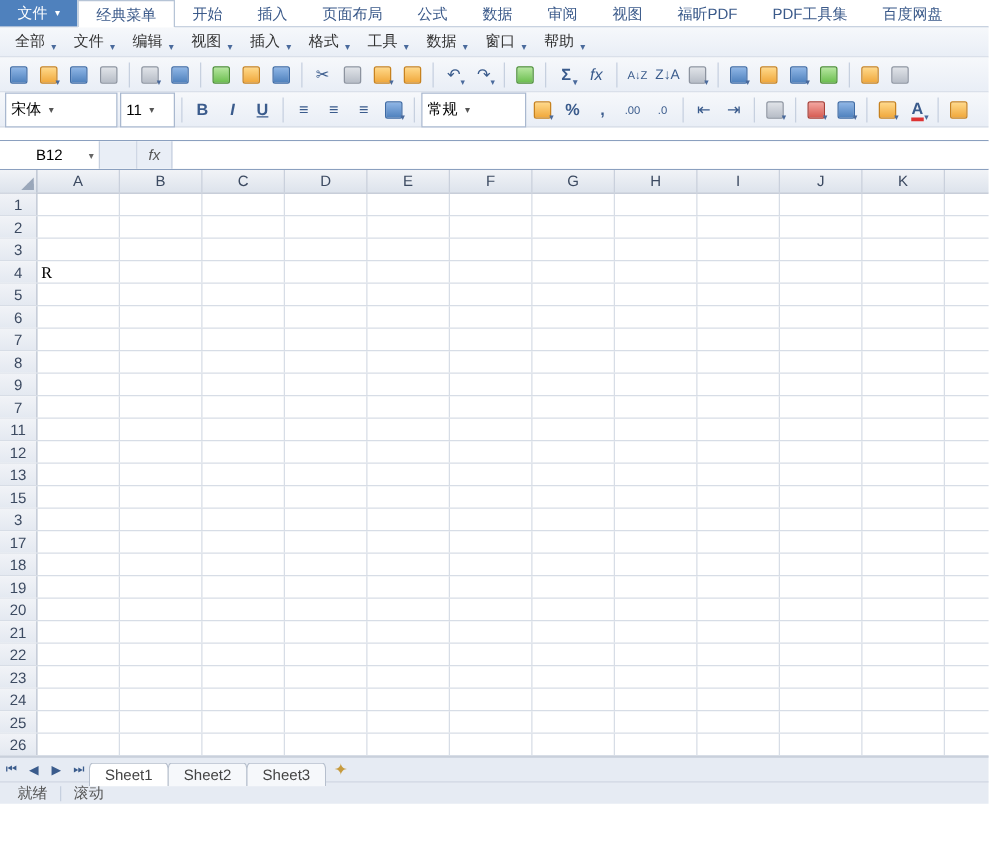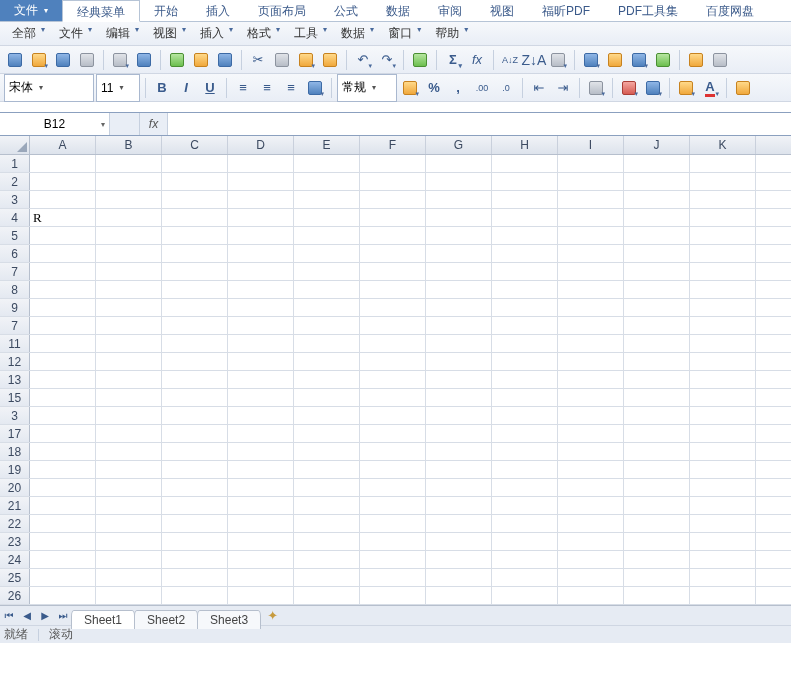--- a/index.html
+++ b/index.html
@@ -7,35 +7,35 @@
 
 
 .ribbon-tabs { display: flex; align-items: stretch; height: 22px; background: #fff; border-bottom: 1px solid #b6c4d6; }
 .ribbon-tab { padding: 3px 14px; color: #3b5a8a; cursor: pointer; font-size: 12px; }
 .ribbon-tab.file { background: #4f81bd; color: #fff; display: flex; align-items: center; gap: 6px; }
 .ribbon-tab.file::after { content: "▾"; font-size: 8px; }
 .ribbon-tab.active { background: #fff; border: 1px solid #b6c4d6; border-bottom: 1px solid #fff; margin-bottom: -1px; }
 
 
 .menurow { display: flex; align-items: center; height: 24px; padding: 2px 6px; background: linear-gradient(#f6f8fb,#e9eef6); border-bottom: 1px solid #d0d7e3; gap: 2px; }
-.menuitem { display: flex; align-items: flex-start; gap: 2px; padding: 2px 6px; color: #333; cursor: pointer; }
+.menuitem { display: flex; align-items: flex-end; gap: 2px; padding: 2px 6px; color: #333; cursor: pointer; }
 .menuitem .dd { font-size: 8px; color: #4a6a9c; margin-left: 3px; }
 
 
 .iconrow { display: flex; align-items: center; height: 28px; padding: 2px 4px; background: linear-gradient(#f6f8fb,#e9eef6); border-bottom: 1px solid #d0d7e3; gap: 2px; }
 .ibtn { width: 22px; height: 22px; display: inline-flex; align-items: center; justify-content: center; border: 1px solid transparent; border-radius: 2px; cursor: pointer; font-size: 13px; color: #3a5b8c; position: relative; }
 .ibtn.dd::after { content: "▾"; font-size: 7px; position: absolute; right: 1px; bottom: 0; color: #4a6a9c; }
 .sep { width: 1px; height: 20px; background: #c6d0df; margin: 0 3px; }
 .fontbox { height: 20px; border: 1px solid #a9b8cf; background: #fff; padding: 13px 4px; font-size: 12px; display: flex; align-items: center; gap: 6px; }
 .fontbox .dd { font-size: 8px; color: #555; }
 
 
 .fbar-wrap { border-top: 1px solid #8ba0bf; border-bottom: 1px solid #8ba0bf; margin-top: 10px; }
 .fbar { display: flex; align-items: stretch; height: 22px; background: #fff; }
-.namebox { width: 110px; border-right: 1px solid #c6d0df; display: flex; align-items: center; justify-content: center; position: relative; background: #fff; }
+.namebox { width: 80px; border-right: 1px solid #c6d0df; display: flex; align-items: center; justify-content: center; position: relative; background: #fff; }
 .namebox .dd { position: absolute; right: 4px; font-size: 8px; color: #666; }
 .fx-gap { width: 30px; border-right: 1px solid #c6d0df; background: #e9eef6; }
 .fxlabel { width: 28px; display: flex; align-items: center; justify-content: center; font-style: italic; border-right: 1px solid #c6d0df; color: #555; background: #e9eef6; }
 .formula-input { flex: 1; padding: 2px 6px; }
 
 
 .grid { position: relative; }
 .colhdrs { display: flex; height: 19px; background: linear-gradient(#f1f3f7,#dde3ec); border-bottom: 1px solid #b6bfcd; }
 .corner { width: 30px; border-right: 1px solid #b6bfcd; background: linear-gradient(#f1f3f7,#dde3ec); position: relative; }
 .corner::after { content: ""; position: absolute; right: 2px; bottom: 2px; border: 5px solid transparent; border-right-color: #9aa7ba; border-bottom-color: #9aa7ba; }
@@ -46,21 +46,21 @@
 .cell { width: 66px; border-right: 1px solid #d7dde6; padding: 0 3px; font-family: SimSun, serif; font-size: 13px; line-height: 18px; }
 
 
 .sheetbar { display: flex; align-items: center; height: 20px; background: #e6ebf3; border-top: 1px solid #b6bfcd; }
 .navbtn { width: 18px; height: 18px; display: flex; align-items: center; justify-content: center; color: #3a5b8c; font-size: 10px; cursor: pointer; }
 .sheet-tab { padding: 2px 12px; background: #f6f8fb; border: 1px solid #b6bfcd; border-bottom: none; border-top-left-radius: 3px 6px; border-top-right-radius: 3px 6px; margin-left: -1px; font-size: 12px; color: #444; cursor: pointer; position: relative; top: 4px; }
 .sheet-tab.active { background: #fff; font-weight: normal; }
 .newsheet { margin-left: 6px; color: #c79b3e; font-size: 13px; cursor: pointer; }
 
 
-.statusbar { display: flex; align-items: center; height: 18px; background: #e6ebf3; border-top: 1px solid #cfd6e2; padding: 0 4px; gap: 10px; color: #555; font-size: 12px; }
+.statusbar { display: flex; align-items: center; height: 18px; background: #e6ebf3; border-top: 1px solid #cfd6e2; padding: 0 14px; gap: 10px; color: #555; font-size: 12px; }
 .statusbar .sdiv { width: 1px; height: 12px; background: #c6d0df; }
 
 .icon-generic { width: 14px; height: 14px; background: linear-gradient(#8fb6e6,#4f81bd); border: 1px solid #3c6aa5; border-radius: 2px; }
 .icon-orange { background: linear-gradient(#ffd98a,#f0a83c); border-color: #c7821f; }
 .icon-green { background: linear-gradient(#b6e6a0,#6cbf4f); border-color: #4a8f33; }
 .icon-gray { background: linear-gradient(#e0e3e8,#b7bdc7); border-color: #8c939f; }
 .icon-red { background: linear-gradient(#f4a6a0,#d65b52); border-color: #a93e36; }
 .txt { font-family: Arial, sans-serif; font-weight: bold; }
 </style>
 </head>
@@ -172,21 +172,21 @@
   <span class="ibtn dd">↷</span>
   <span class="sep"></span>
   <span class="ibtn">
       <span class="icon-generic icon-green"></span>
     </span>
   <span class="sep"></span>
   <span class="ibtn dd txt">Σ</span>
   <span class="ibtn" style="font-style:italic">fx</span>
   <span class="sep"></span>
   <span class="ibtn" style="font-size:9px">A↓Z</span>
-  <span class="ibtn" style="font-size:14px">Z↓A</span>
+  <span class="ibtn" style="font-size:11px">Z↓A</span>
   <span class="ibtn dd">
       <span class="icon-generic icon-gray"></span>
     </span>
   <span class="sep"></span>
   <span class="ibtn dd">
       <span class="icon-generic"></span>
     </span>
   <span class="ibtn">
       <span class="icon-generic icon-orange"></span>
     </span>
@@ -219,21 +219,21 @@
   <span class="ibtn txt" style="font-style:italic">I</span>
   <span class="ibtn txt" style="text-decoration:underline">U</span>
   <span class="sep"></span>
   <span class="ibtn">≡</span>
   <span class="ibtn">≡</span>
   <span class="ibtn">≡</span>
   <span class="ibtn dd">
       <span class="icon-generic"></span>
     </span>
   <span class="sep"></span>
-  <div class="fontbox" style="width:60px">
+  <div class="fontbox" style="width:84px">
       <span>常规</span>
       <span class="dd">▾</span>
     </div>
   <span class="ibtn dd">
       <span class="icon-generic icon-orange"></span>
     </span>
   <span class="ibtn txt">%</span>
   <span class="ibtn txt">,</span>
   <span class="ibtn" style="font-size:9px">.00</span>
   <span class="ibtn" style="font-size:9px">.0</span>

